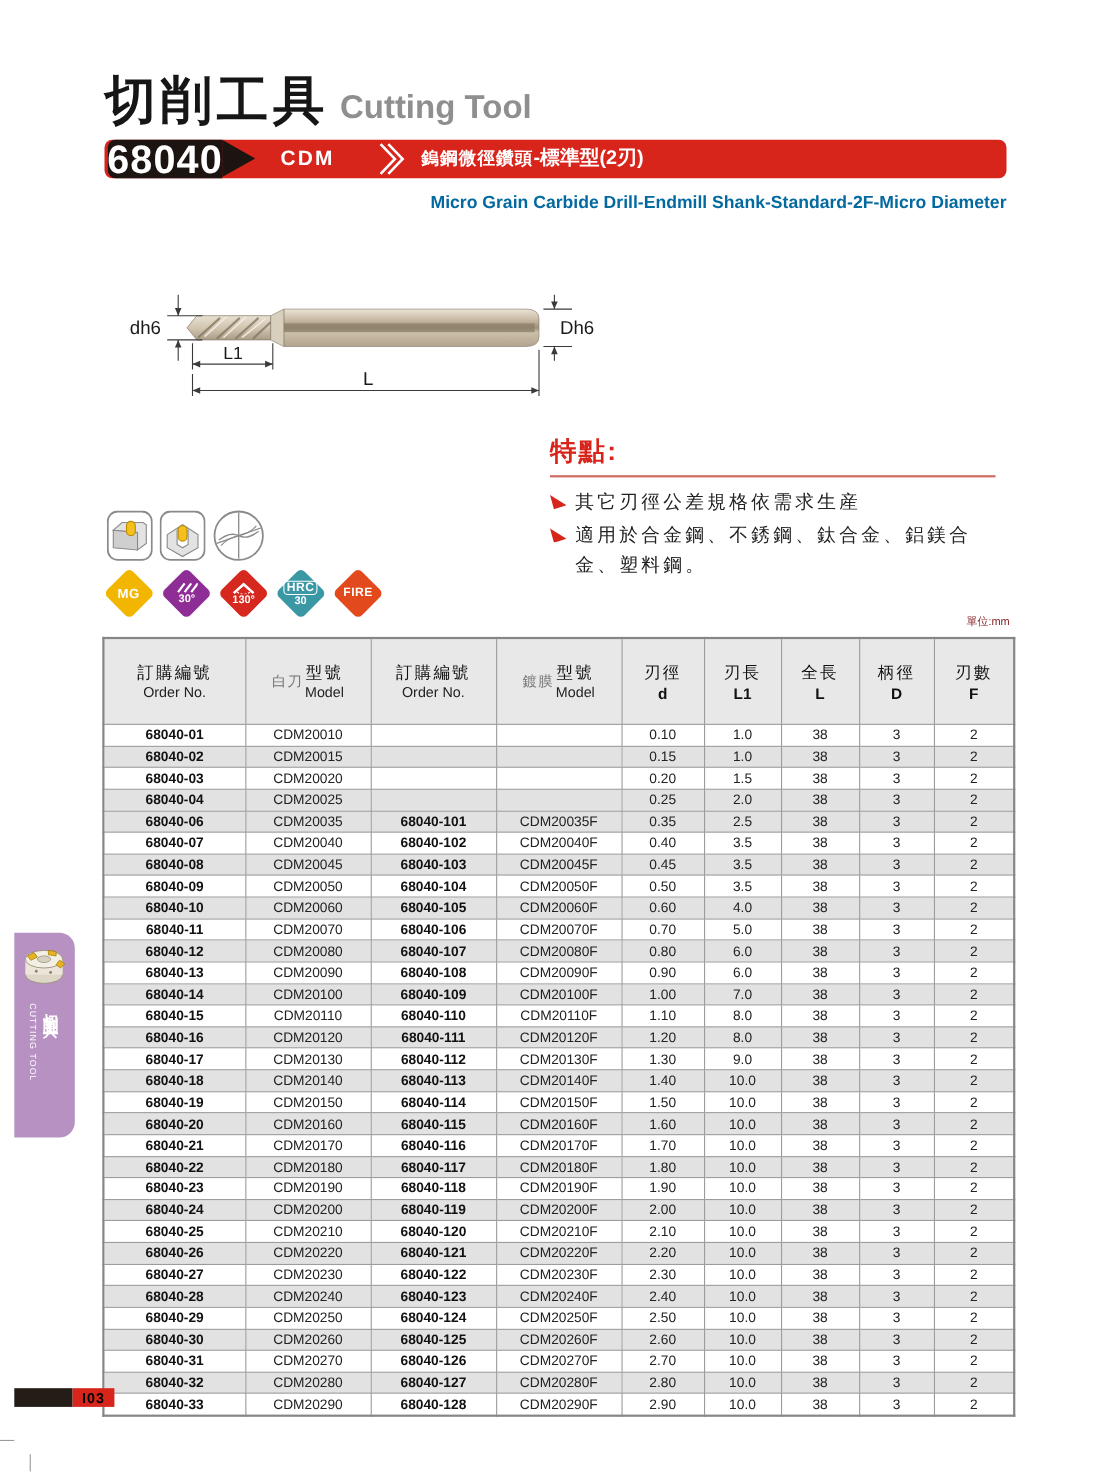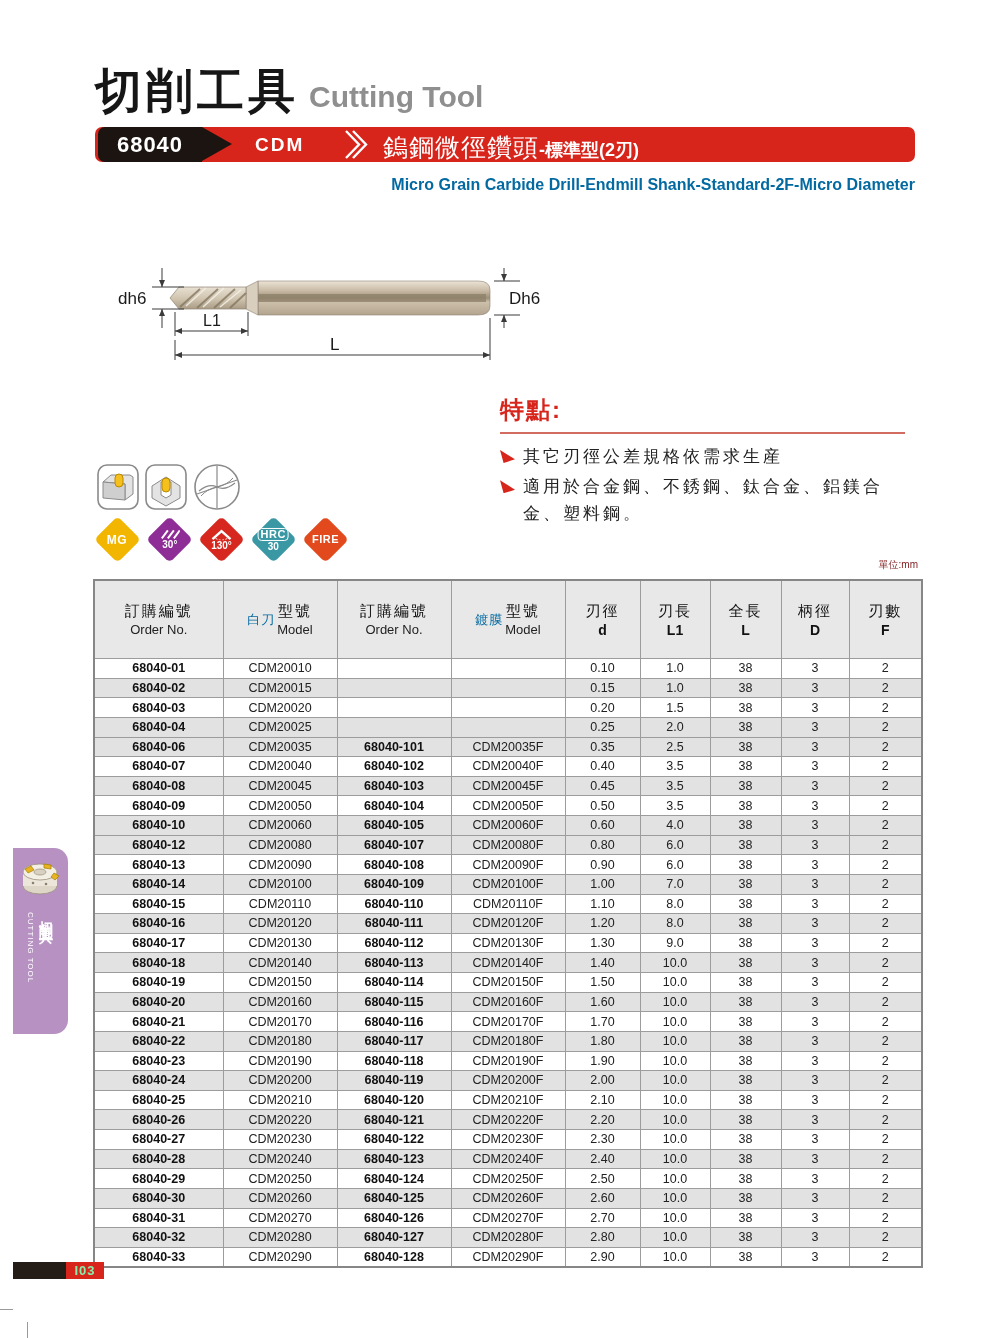--- a/index.html
+++ b/index.html
@@ -12,25 +12,25 @@
   .title-en{font-size:30px;font-weight:bold;color:#8f8f8f;margin-left:10px;}
 
   
   .banner{position:absolute;left:95px;top:127px;width:820px;height:35px;
           background:#d8251c;border-radius:7px;}
   .code-chip{position:absolute;left:3px;top:0;width:104px;height:35px;background:#1c1410;
              border-radius:7px 0 0 7px;display:flex;align-items:center;justify-content:center;}
   .code-chip:after{content:"";position:absolute;left:104px;top:0;width:0;height:0;
              border-top:17.5px solid transparent;border-bottom:17.5px solid transparent;
              border-left:30px solid #1c1410;}
-  .code-text{color:#fff;font-size:22px;font-weight:bold;letter-spacing:1px;text-align:center;}
+  .code-text{color:#fff;font-size:36px;font-weight:bold;letter-spacing:1px;text-align:center;}
   .series-text{position:absolute;left:160px;top:7px;color:#fff;font-size:19px;font-weight:bold;letter-spacing:2px;}
   .banner-chev{position:absolute;left:248px;top:3px;}
   .banner-title{position:absolute;left:288px;top:4px;color:#fff;white-space:nowrap;}
-  .banner-title .zh{font-size:25px;font-weight:normal;letter-spacing:1px;}
+  .banner-title .zh{font-size:16px;font-weight:bold;letter-spacing:1px;}
   .banner-title .suffix{font-size:18px;font-weight:bold;}
   .subtitle{position:absolute;left:93px;top:176px;width:822px;text-align:right;
             font-size:16px;font-weight:bold;color:#0369a1;}
 
   
   .diagram{position:absolute;left:100px;top:266px;width:450px;height:105px;}
 
   
   .features{position:absolute;left:500px;top:394px;width:420px;}
   .feat-head{color:#d8251c;font-size:24px;font-weight:bold;letter-spacing:2px;}
@@ -61,39 +61,39 @@
   .spec,.spec th,.spec td{border:1px solid #9c9c9c;}
   .spec{border:2px solid #868686;}
   .spec thead th{background:#e8e8e8;height:49px;padding:14px;font-weight:normal;vertical-align:middle;}
   .spec col.c1{width:129px}.spec col.c2{width:114px}.spec col.c3{width:114px}
   .spec col.c4{width:114px}.spec col.c5{width:75px}.spec col.c6{width:70px}
   .spec col.c7{width:71px}.spec col.c8{width:68px}.spec col.c9{width:73px}
   .th-zh{display:block;font-size:15px;letter-spacing:2px;color:#111;}
   .th-en{display:block;font-size:13px;color:#222;margin-top:1px;}
   .th-letter{display:block;font-size:14px;font-weight:bold;color:#111;margin-top:1px;}
   .th-model{display:flex;align-items:center;justify-content:center;gap:2px;}
-  .th-prefix{font-size:13px;letter-spacing:1px;color:#0369a1;align-self:center;}
+  .th-prefix{font-size:13px;letter-spacing:1px;color:#737373;align-self:center;}
   .spec tbody td{height:18.64px;padding:0;text-align:center;font-size:12.5px;color:#222;
                  overflow:hidden;white-space:nowrap;}
   .spec tbody tr.alt td{background:#e2e2e2;}
   .spec tbody td.bold{font-weight:bold;color:#111;}
 
   
   .side-tab{position:absolute;left:13px;top:848px;width:55px;height:186px;background:#b691c2;
             border-radius:0 14px 14px 0;}
   .side-tab .tool-img{position:absolute;left:5px;top:8px;}
   .side-text{position:absolute;left:0;top:62px;width:55px;display:flex;justify-content:center;gap:3px;}
   .side-zh{writing-mode:vertical-rl;color:#fff;font-size:14px;letter-spacing:3px;font-weight:bold;}
   .side-en{writing-mode:vertical-rl;color:#fff;font-size:8px;letter-spacing:1px;margin-top:2px;}
 
   
   .footer-black{position:absolute;left:13px;top:1262px;width:53px;height:17px;background:#241c17;}
   .footer-red{position:absolute;left:66px;top:1262px;width:38px;height:17px;background:#d8251c;
               display:flex;align-items:center;justify-content:center;}
-  .footer-page{color:#86efac;font-size:13px;font-weight:bold;letter-spacing:1px;}
+  .footer-page{color:#000000;font-size:13px;font-weight:bold;letter-spacing:1px;}
   .mark-h{position:absolute;left:0;top:1309px;width:13px;height:1px;background:#9a9a9a;}
   .mark-v{position:absolute;left:27px;top:1322px;width:1px;height:16px;background:#9a9a9a;}
 </style>
 </head>
 <body>
 
 <div id="page">
 
   <div class="title-row">
     <span class="title-zh">切削工具</span><span class="title-en">Cutting Tool</span>
@@ -420,20 +420,31 @@
           <td class="bold">68040-10</td>
           <td>CDM20060</td>
           <td class="bold">68040-105</td>
           <td>CDM20060F</td>
           <td>0.60</td>
           <td>4.0</td>
           <td>38</td>
           <td>3</td>
           <td>2</td>
         </tr>
+        <tr>
+          <td class="bold">68040-11</td>
+          <td>CDM20070</td>
+          <td class="bold">68040-106</td>
+          <td>CDM20070F</td>
+          <td>0.70</td>
+          <td>5.0</td>
+          <td>38</td>
+          <td>3</td>
+          <td>2</td>
+        </tr>
         <tr class="alt">
           <td class="bold">68040-12</td>
           <td>CDM20080</td>
           <td class="bold">68040-107</td>
           <td>CDM20080F</td>
           <td>0.80</td>
           <td>6.0</td>
           <td>38</td>
           <td>3</td>
           <td>2</td>

